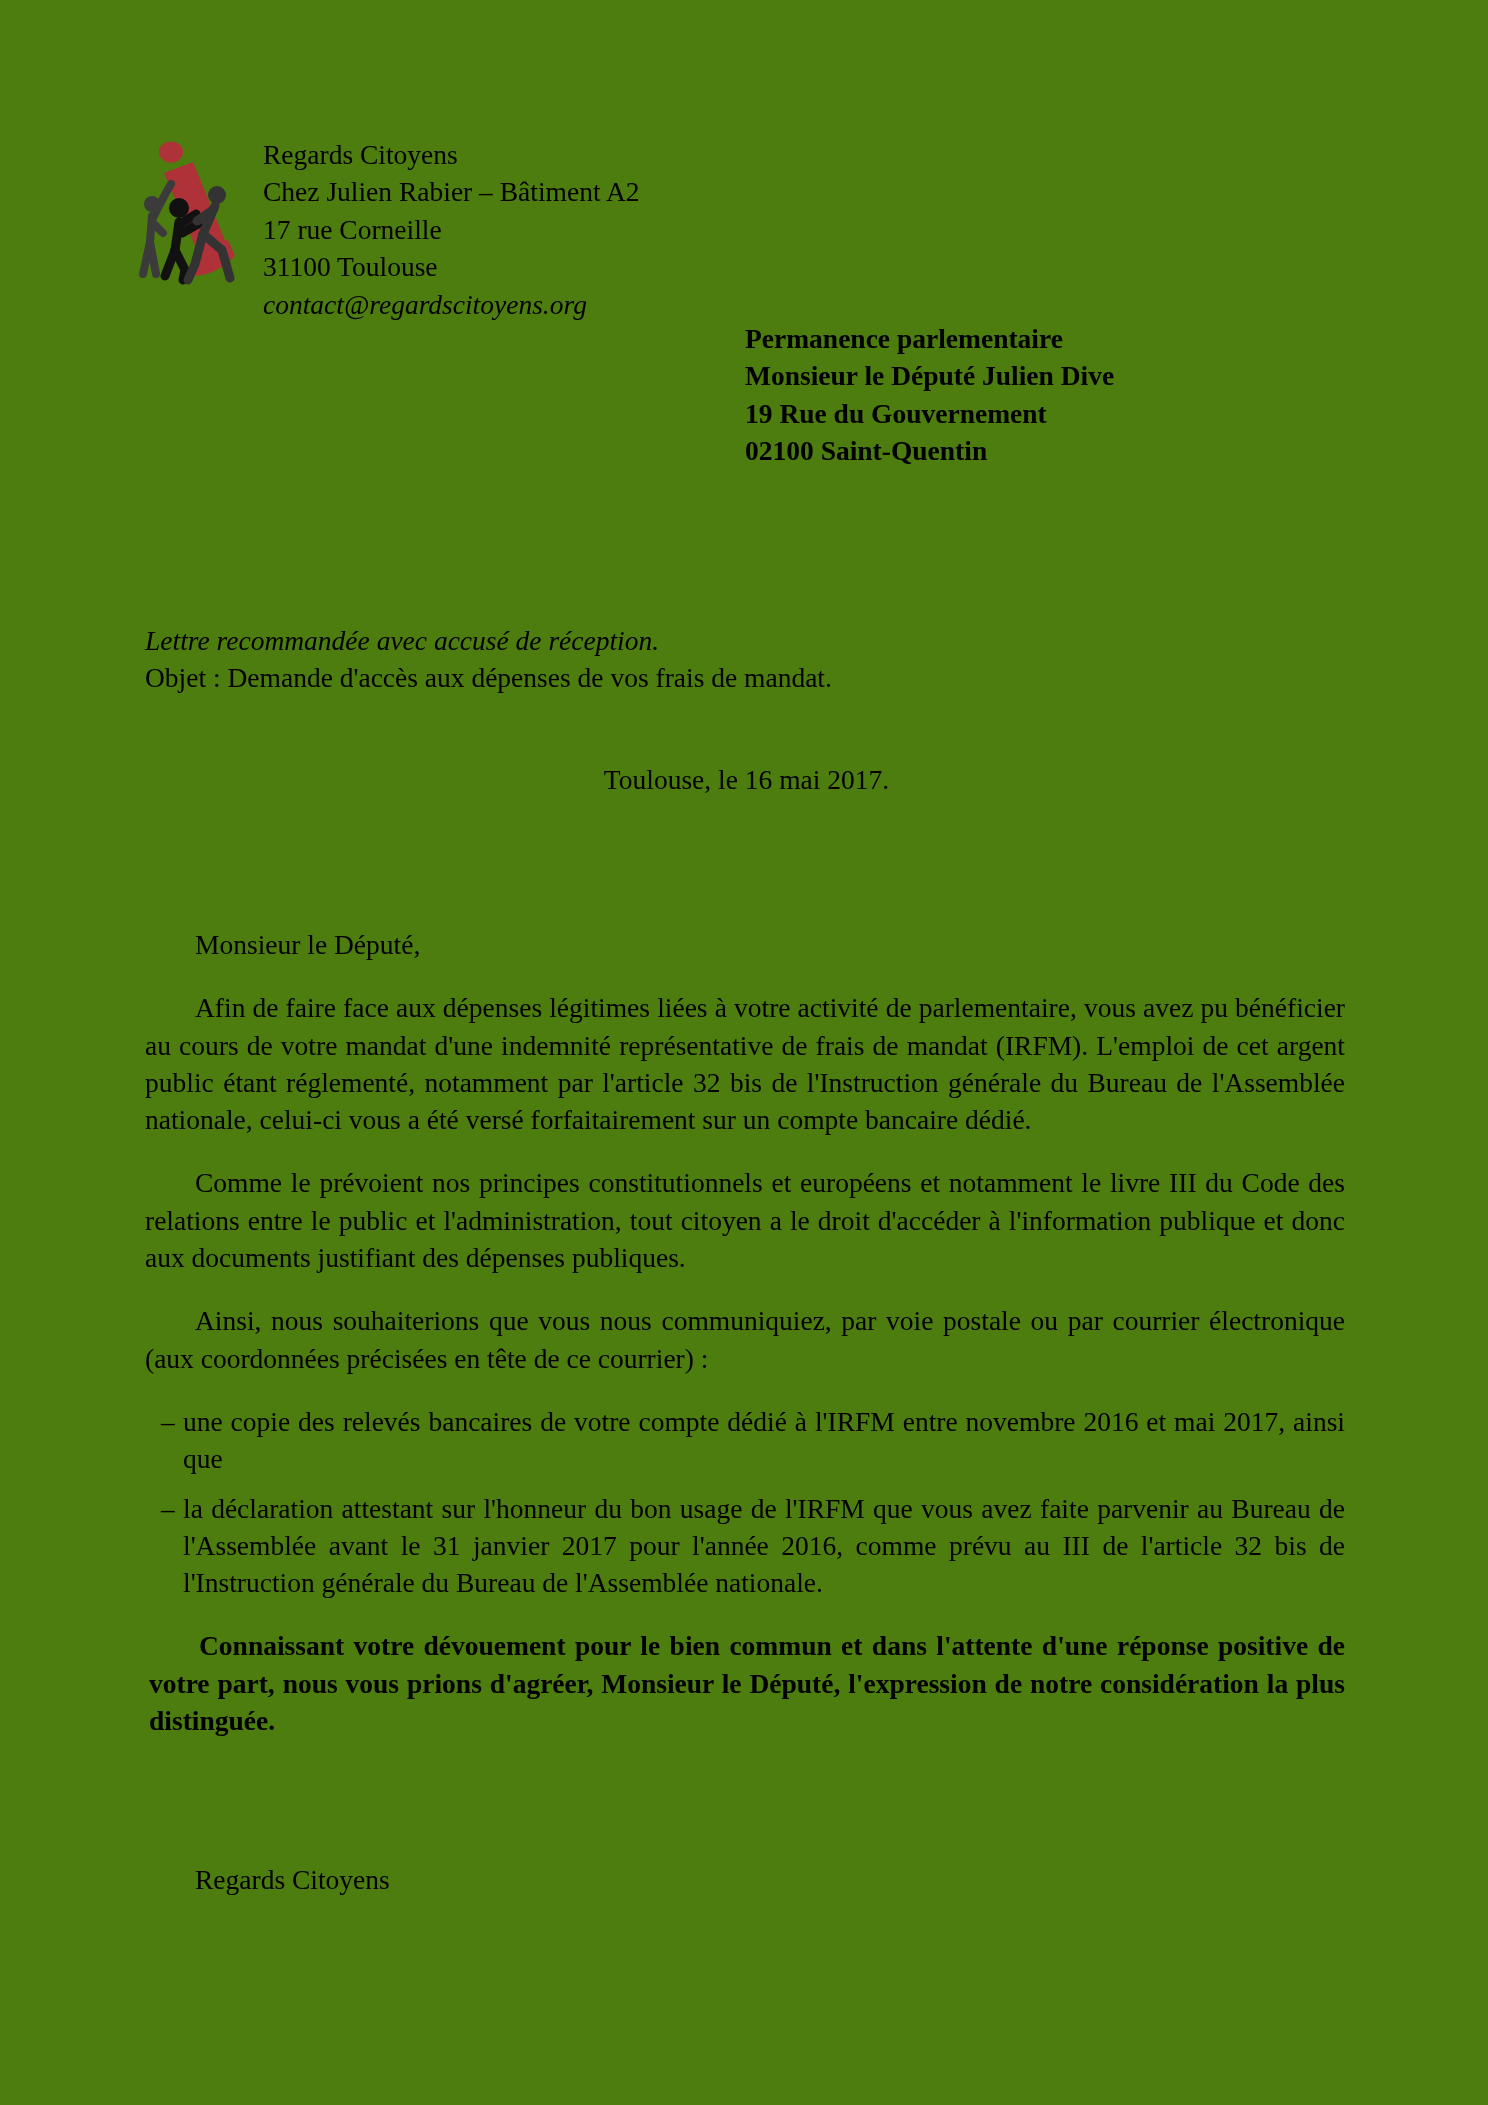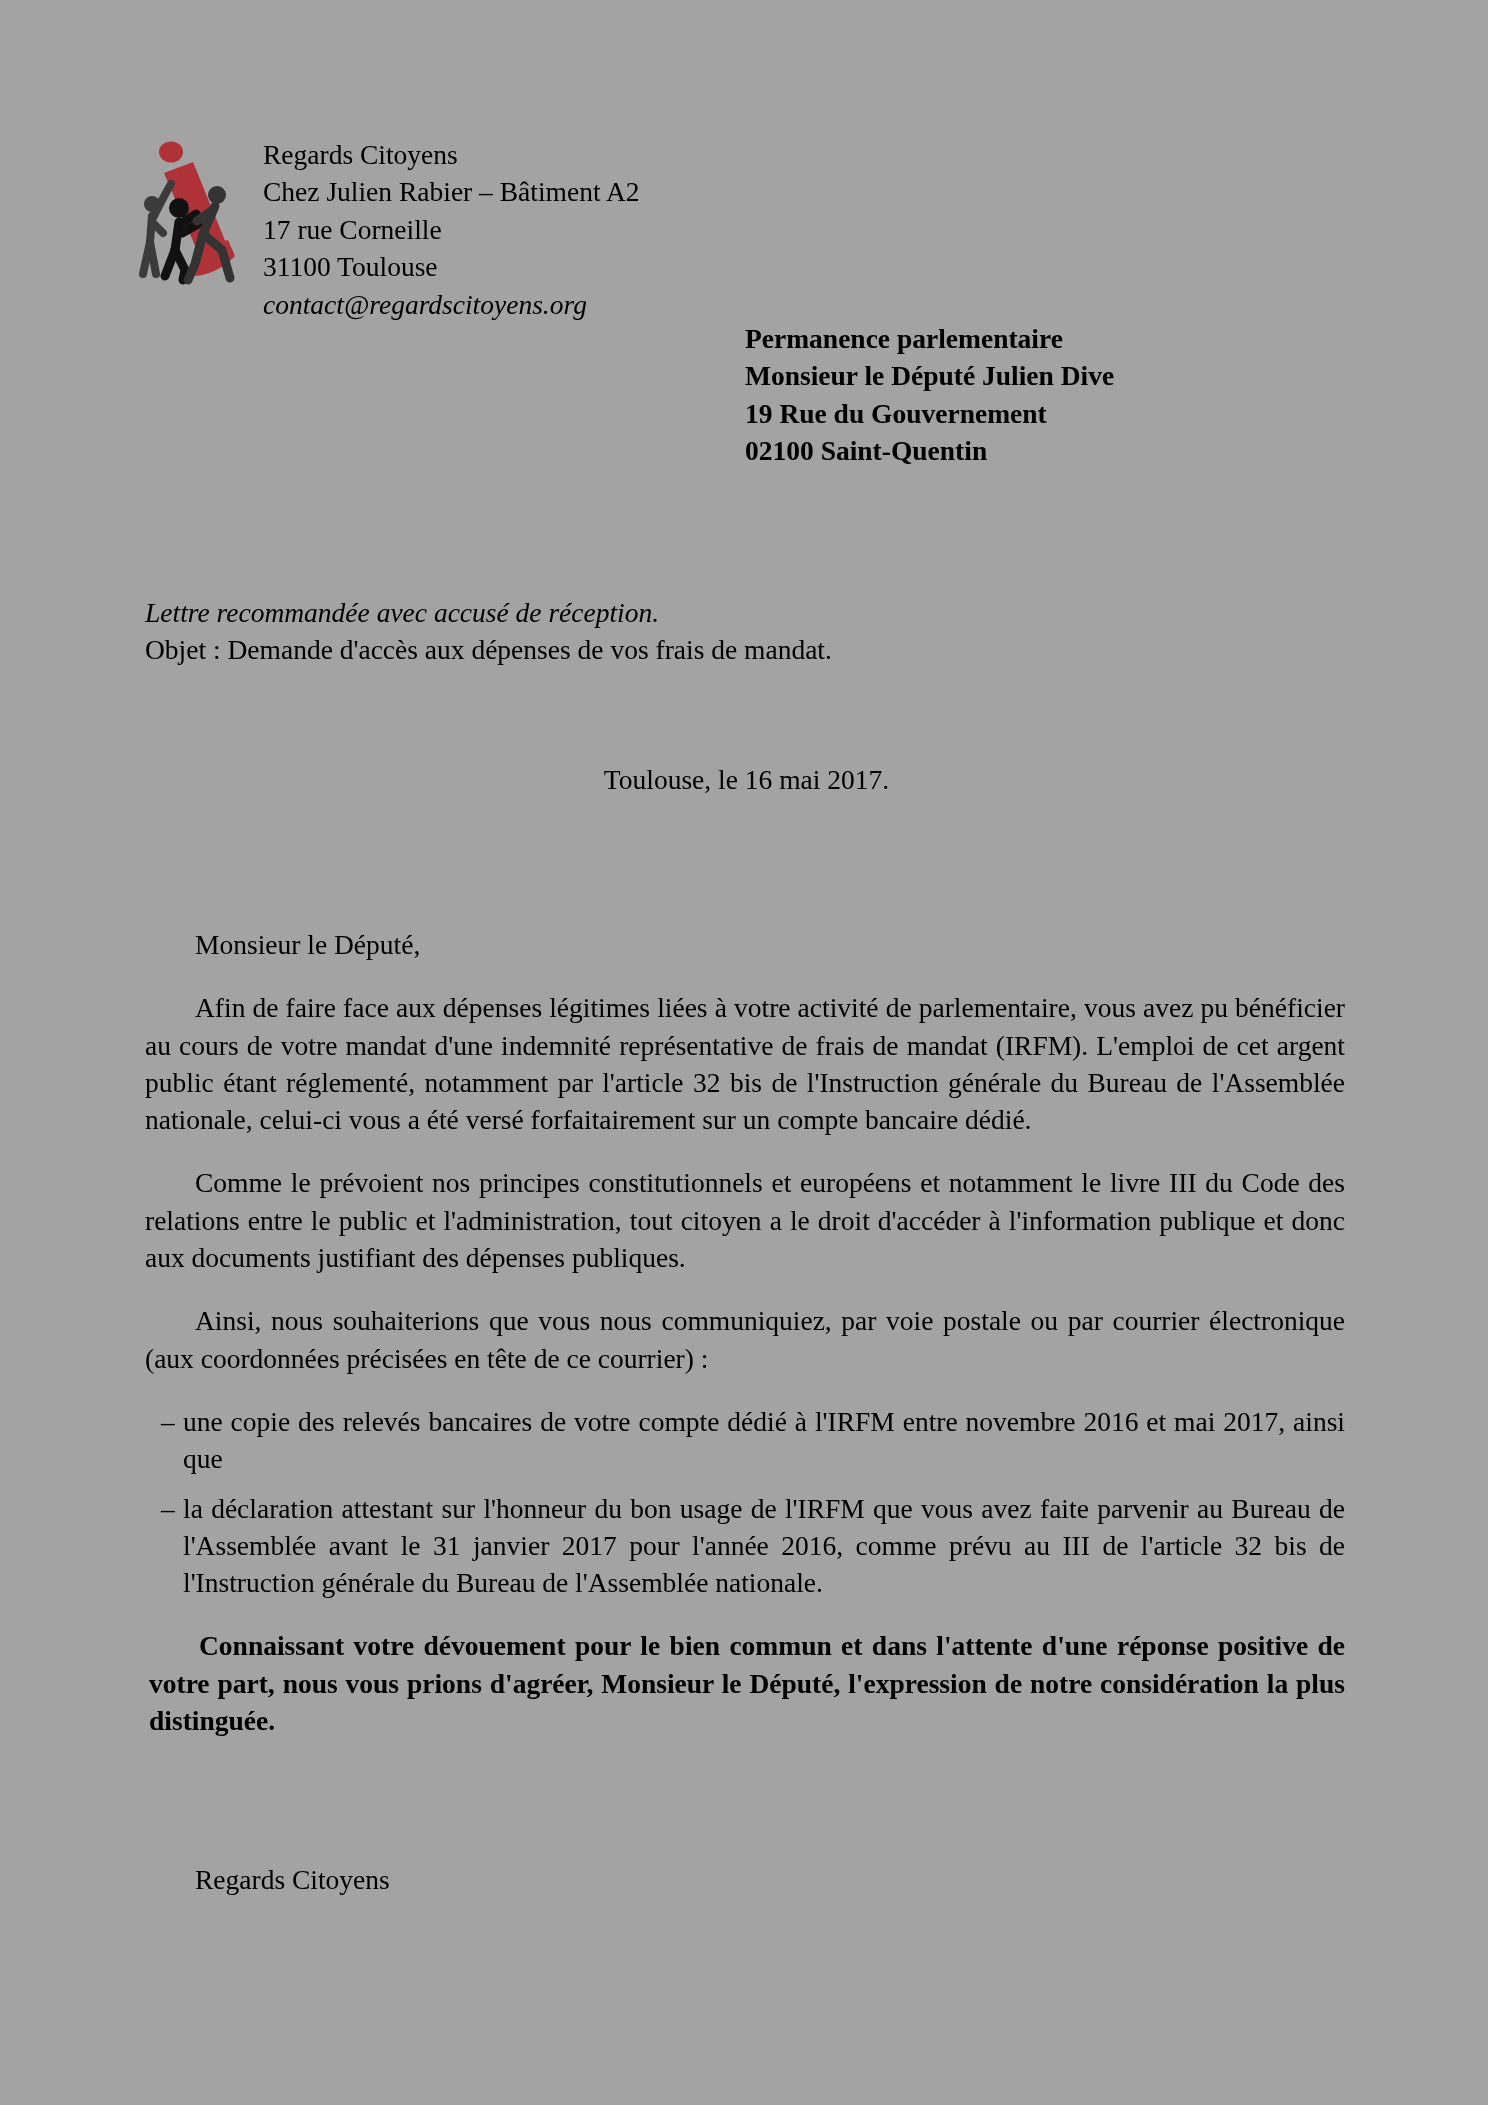--- a/index.html
+++ b/index.html
@@ -1,36 +1,36 @@
 <!DOCTYPE html>
 <html><head>
 <meta charset="utf-8">
 <style>
   html, body { margin: 0; padding: 0; background: #ffffff; }
   .page {
     position: relative;
     width: 1488px;
     height: 2105px;
-    background: #a3a3a3;
+    background: #4d7c0f;
     font-family: "Liberation Serif", "DejaVu Serif", serif;
     color: #000000;
     font-size: 27.5px;
     overflow: hidden;
   }
   .abs { position: absolute; }
 
   .logo-wrap { left: 138px; top: 138px; width: 112px; height: 150px; }
 
   .sender { left: 263px; top: 136px; line-height: 37.4px; }
   .sender .email { font-style: italic; }
 
   .recipient { left: 745px; top: 320px; line-height: 37.4px; font-weight: bold; }
 
   .reference { left: 145px; top: 594px; line-height: 37.4px; }
-  .reference .registered { font-style: italic; }
+  .reference .registered { font-style: italic; margin-top: 28px; }
 
   .dateline { left: 145px; top: 761px; width: 1203px; text-align: center; line-height: 37.4px; }
 
   .body-block { left: 145px; top: 926px; width: 1200px; line-height: 37.3px; }
   .salutation { margin: 0 0 26px 0; text-indent: 50px; }
   .body-par {
     margin: 10px 0 26px 0;
     text-align: justify;
     text-indent: 50px;
   }

